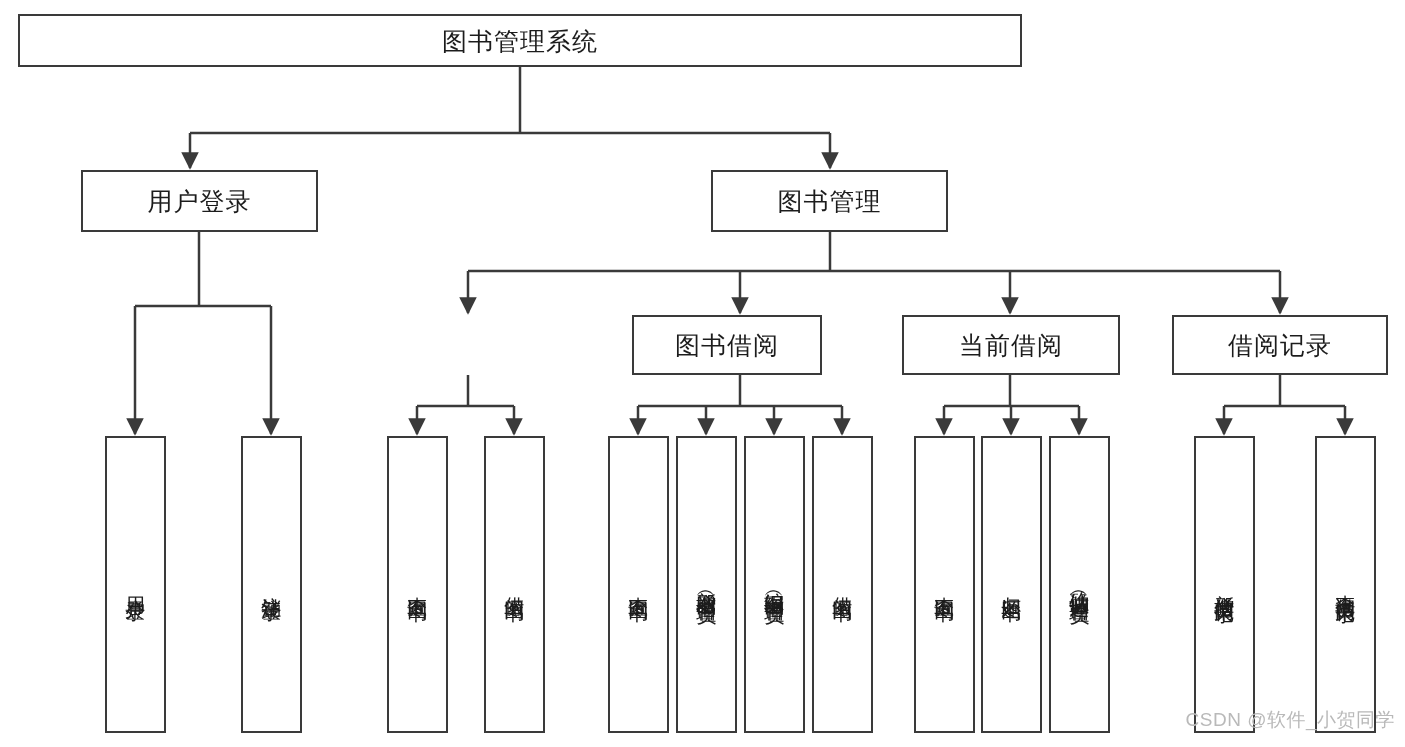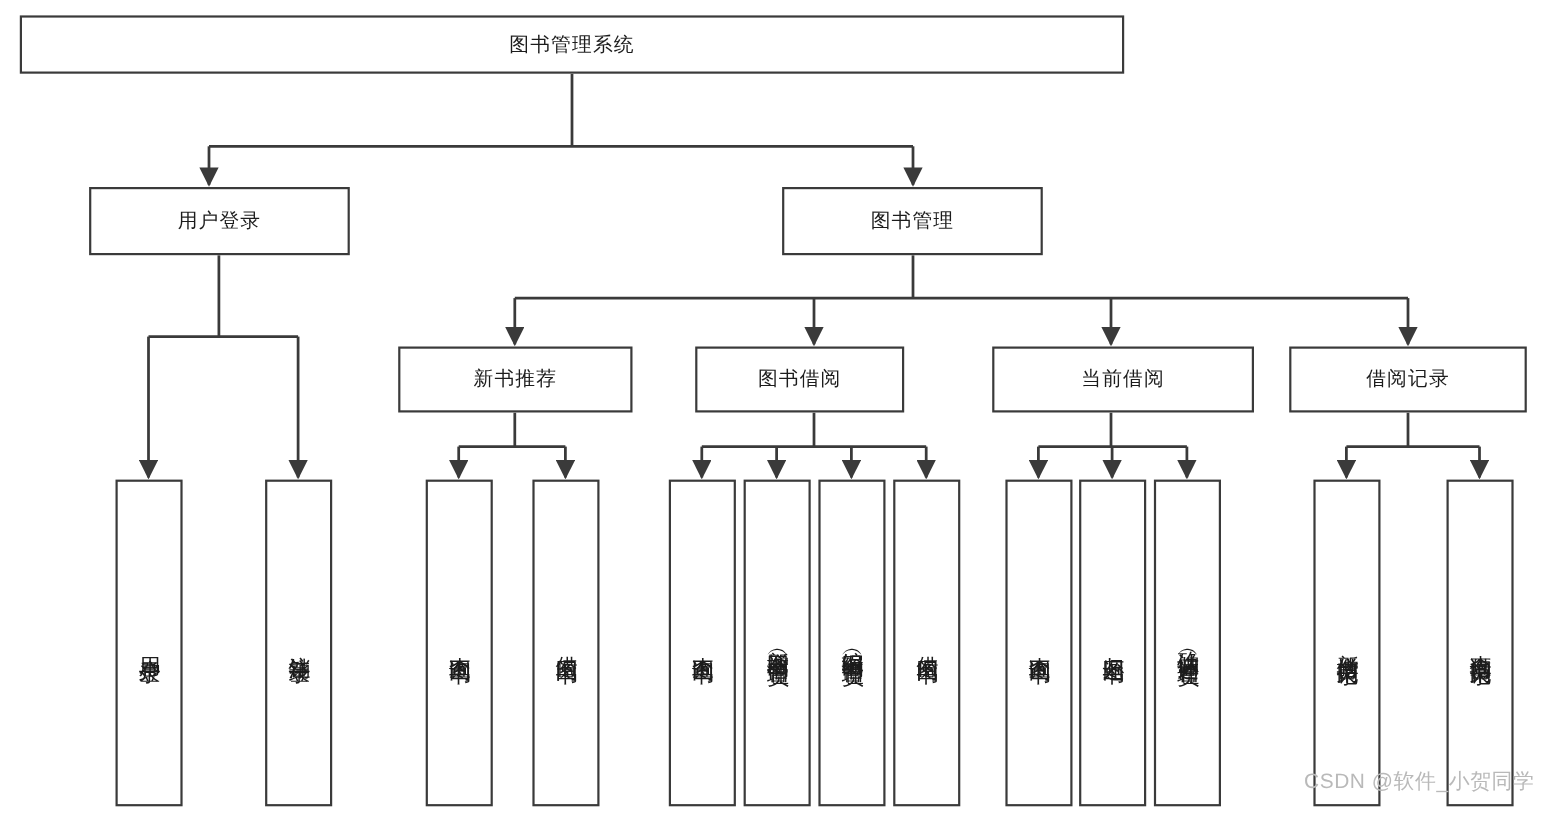--- a/index.html
+++ b/index.html
@@ -31,21 +31,21 @@
     box-sizing: border-box;
     background: #ffffff;
     border: 2px solid #3a3a3a;
     display: flex;
     align-items: center;
     justify-content: center;
     color: #1c1c1c;
     z-index: 2;
   }
   .node.horizontal {
-    font-size: 18px;
+    font-size: 25px;
     letter-spacing: 1px;
     line-height: 1.2;
   }
   .node.vertical {
     writing-mode: vertical-rl;
     text-orientation: upright;
     font-size: 20px;
     line-height: 1.22;
     letter-spacing: 2px;
     padding: 4px 0;
@@ -55,21 +55,21 @@
   }
   .node.vertical .label {
     writing-mode: vertical-rl;
     text-orientation: upright;
     white-space: normal;
     max-height: 100%;
   }
   .watermark {
     position: absolute;
     right: 10px;
-    bottom: 24px;
+    bottom: 14px;
     font-size: 19px;
     color: #b9b9b9;
     letter-spacing: 0.5px;
     z-index: 3;
     white-space: nowrap;
   }
 </style>
 </head>
 <body>
 
@@ -130,29 +130,26 @@
   </div>
 
   <div class="node horizontal" style="left:81px; top:170px; width:237px; height:62px;">
     <span class="label">用户登录</span>
   </div>
 
   <div class="node horizontal" style="left:711px; top:170px; width:237px; height:62px;text-align:right;">
     <span class="label">图书管理</span>
   </div>
 
-  <div class="node horizontal" style="left:362px; top:315px; width:213px; height:60px;">
-    <span class="label">新书推荐</span>
-  </div>
 
   <div class="node horizontal" style="left:632px; top:315px; width:190px; height:60px;">
     <span class="label">图书借阅</span>
   </div>
 
-  <div class="node horizontal" style="left:902px; top:315px; width:238px; height:60px;">
+  <div class="node horizontal" style="left:902px; top:315px; width:218px; height:60px;">
     <span class="label">当前借阅</span>
   </div>
 
   <div class="node horizontal" style="left:1172px; top:315px; width:216px; height:60px;">
     <span class="label">借阅记录</span>
   </div>
 
   <div class="node vertical" style="left:105px; top:436px; width:61px; height:297px;">
     <span class="label">用户登录</span>
   </div>

